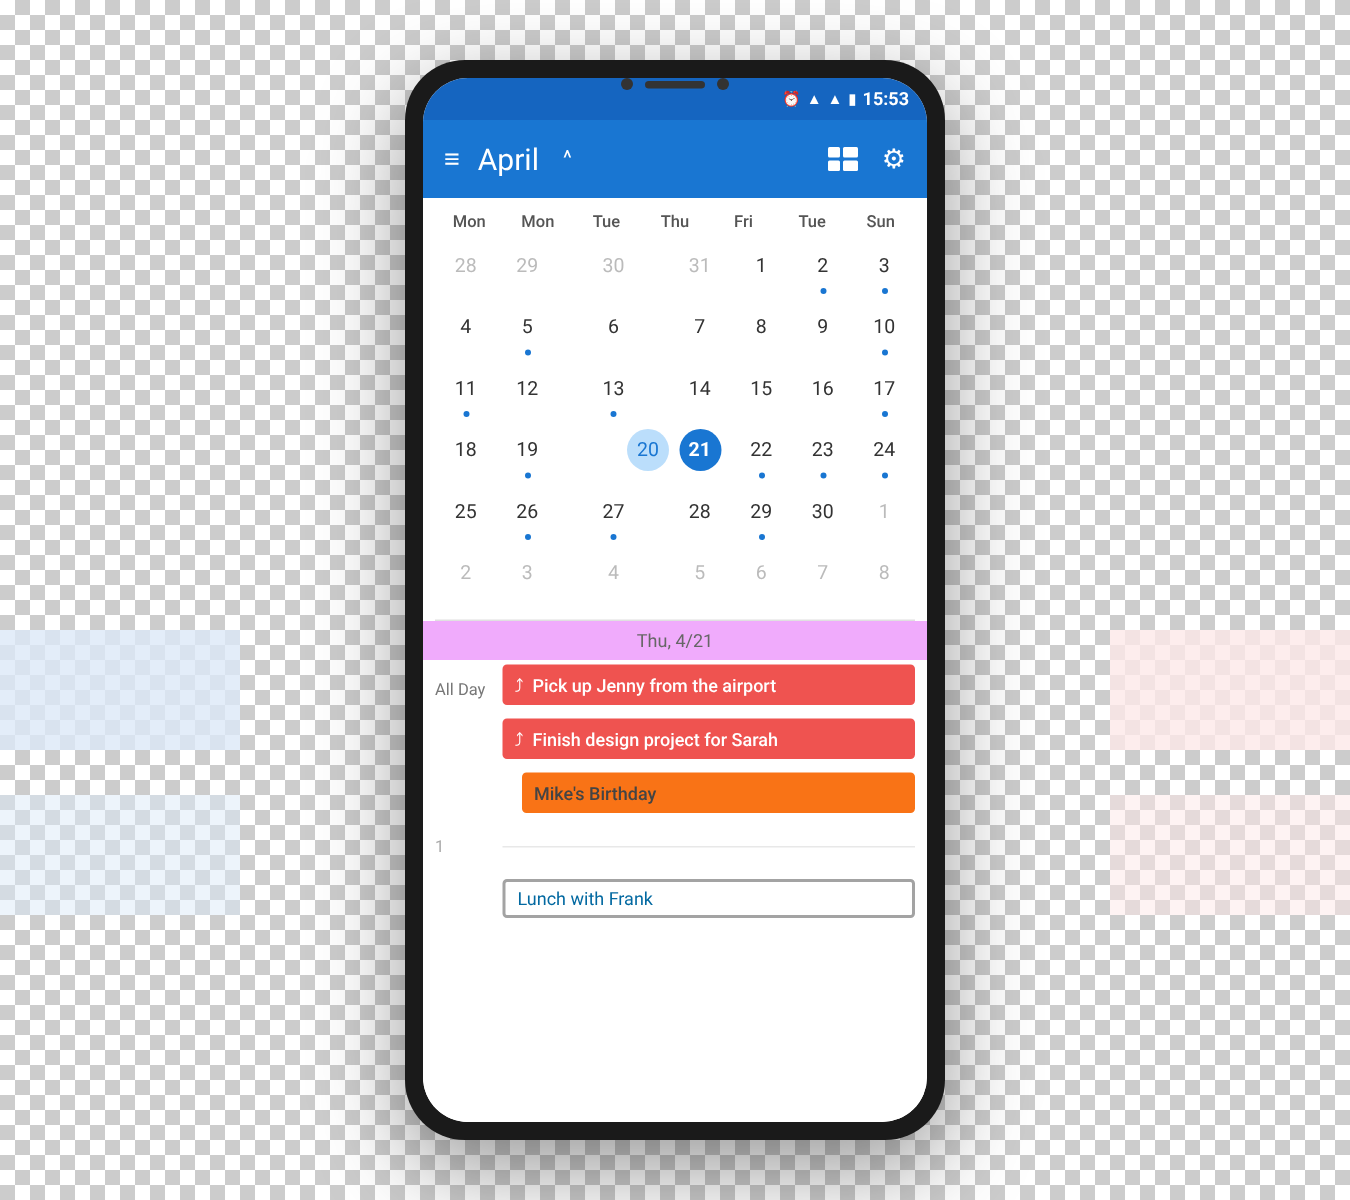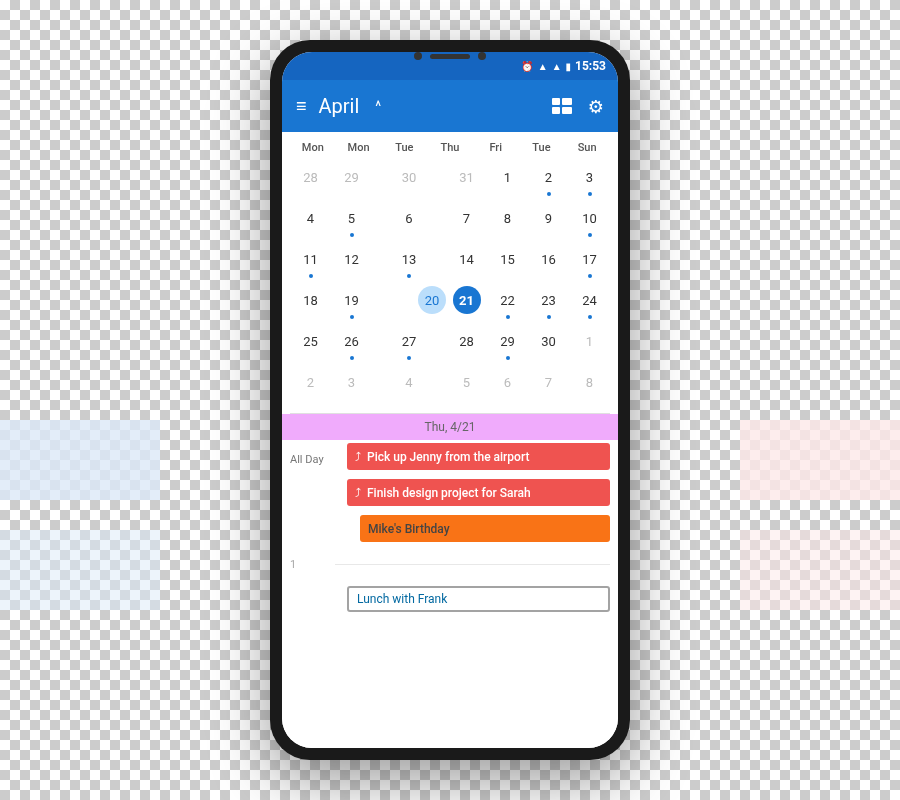--- a/index.html
+++ b/index.html
@@ -260,21 +260,20 @@
       flex: 1;
       overflow-y: auto;
       background: white;
     }
 
     .event-row {
       display: flex;
       align-items: stretch;
       min-height: 36px;
       padding: 3px 8px;
-      gap: 12px;
     }
 
     .event-time-label {
       font-size: 11px;
       color: #777;
       width: 45px;
       flex-shrink: 0;
       display: flex;
       align-items: center;
       padding-top: 2px;

